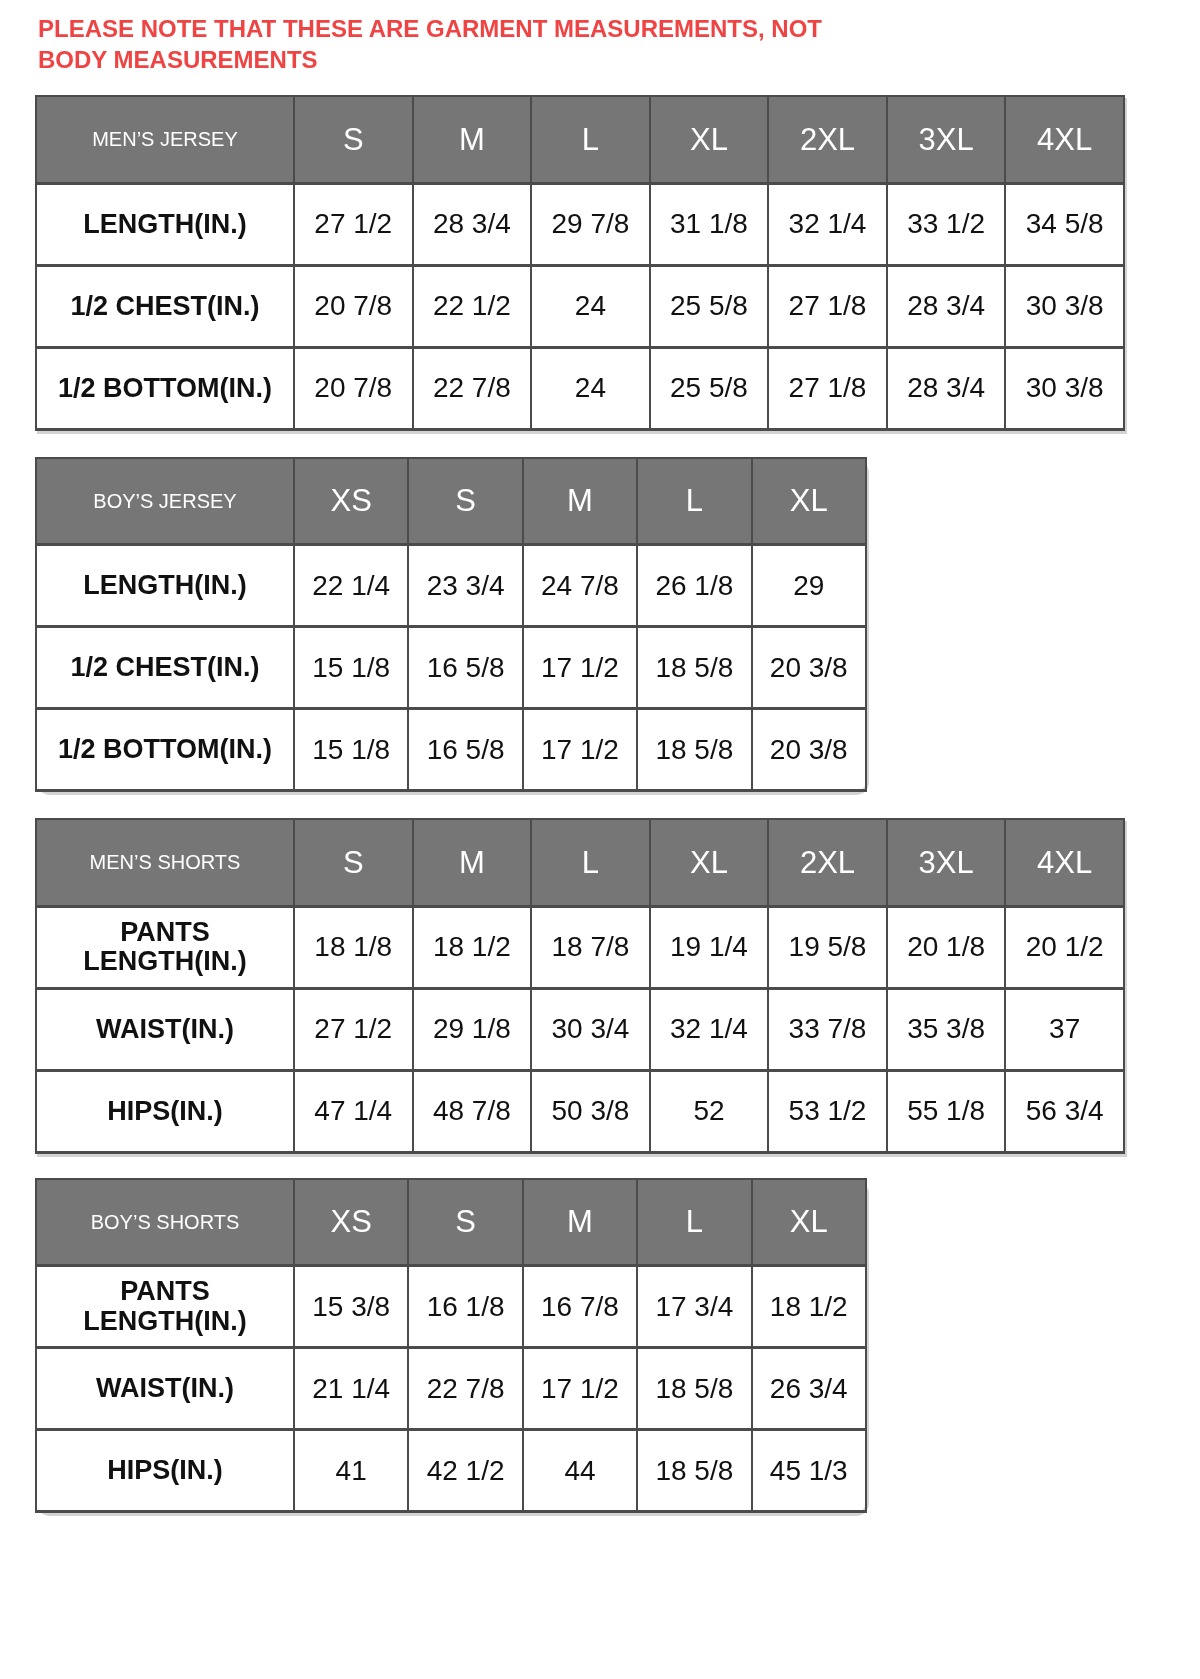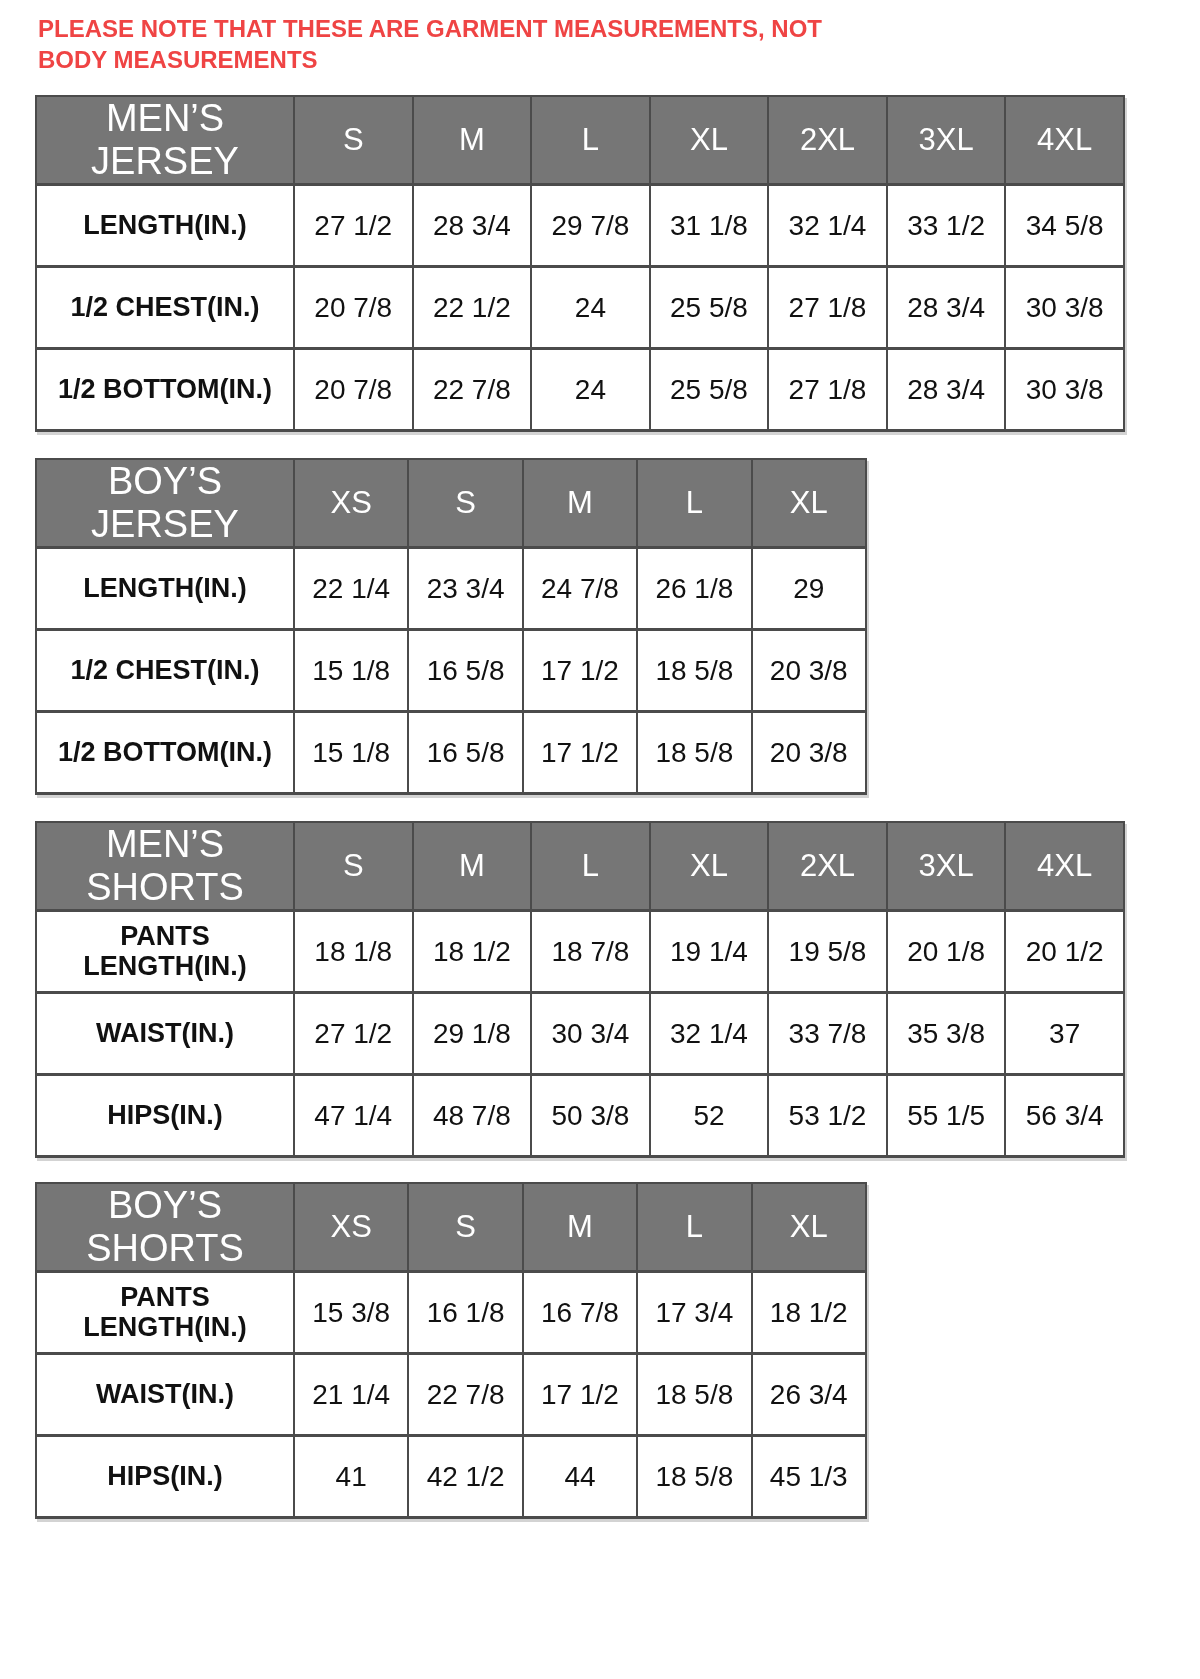--- a/index.html
+++ b/index.html
@@ -30,21 +30,21 @@
   }
   .tables { margin-left: 35px; }
 
   table.size-table {
     border-collapse: collapse;
     table-layout: fixed;
     background: #ffffff;
     box-shadow: 2px 3px 0 rgba(130,130,130,0.35);
   }
   table.size-table.wide   { width: 1090px; }
-  table.size-table.narrow { width: 832px; }
+  table.size-table.narrow { width: 832px; border-radius: 13px; }
   table.size-table:nth-of-type(1) { margin-top: 20px; }
   table.size-table:nth-of-type(2) { margin-top: 26px; }
   table.size-table:nth-of-type(3) { margin-top: 26px; }
   table.size-table:nth-of-type(4) { margin-top: 24px; }
 
   col.label-col { width: 258px; }
 
   .size-table thead tr { height: 87px; }
   .size-table tbody tr { height: 82px; }
 
@@ -55,21 +55,21 @@
     padding: 0 2px;
     overflow: hidden;
   }
   .size-table th {
     background: #767676;
     color: #ffffff;
     font-size: 31px;
     font-weight: normal;
     border-bottom-width: 3px;
   }
-  .size-table th.corner { font-size: 38px; }
+  .size-table th.corner { font-size: 20px; }
   .size-table td {
     color: #111111;
     font-size: 28px;
     font-weight: normal;
     border-top-width: 3px;
     border-bottom-width: 3px;
   }
   .size-table td.row-label {
     font-size: 27px;
     font-weight: bold;
@@ -237,21 +237,21 @@
             <td>35 3/8</td>
             <td>37</td>
           </tr>
           <tr>
             <td class="row-label">HIPS(IN.)</td>
             <td>47 1/4</td>
             <td>48 7/8</td>
             <td>50 3/8</td>
             <td>52</td>
             <td>53 1/2</td>
-            <td>55 1/5</td>
+            <td>55 1/8</td>
             <td>56 3/4</td>
           </tr>
         </tbody>
       </table>
       <table class="size-table narrow">
         <colgroup>
           <col class="label-col">
           <col>
           <col>
           <col>

